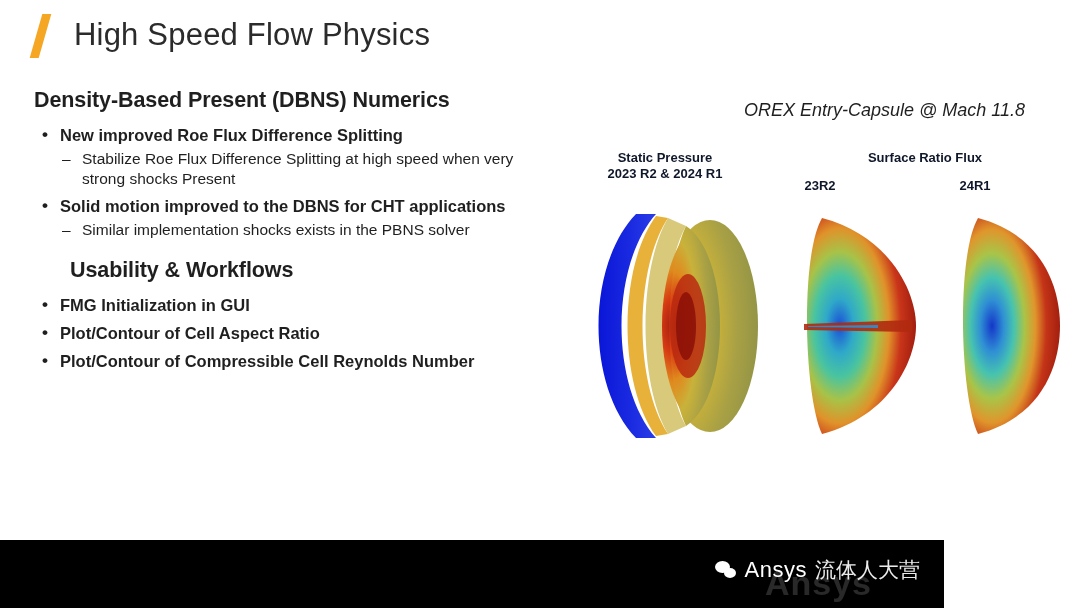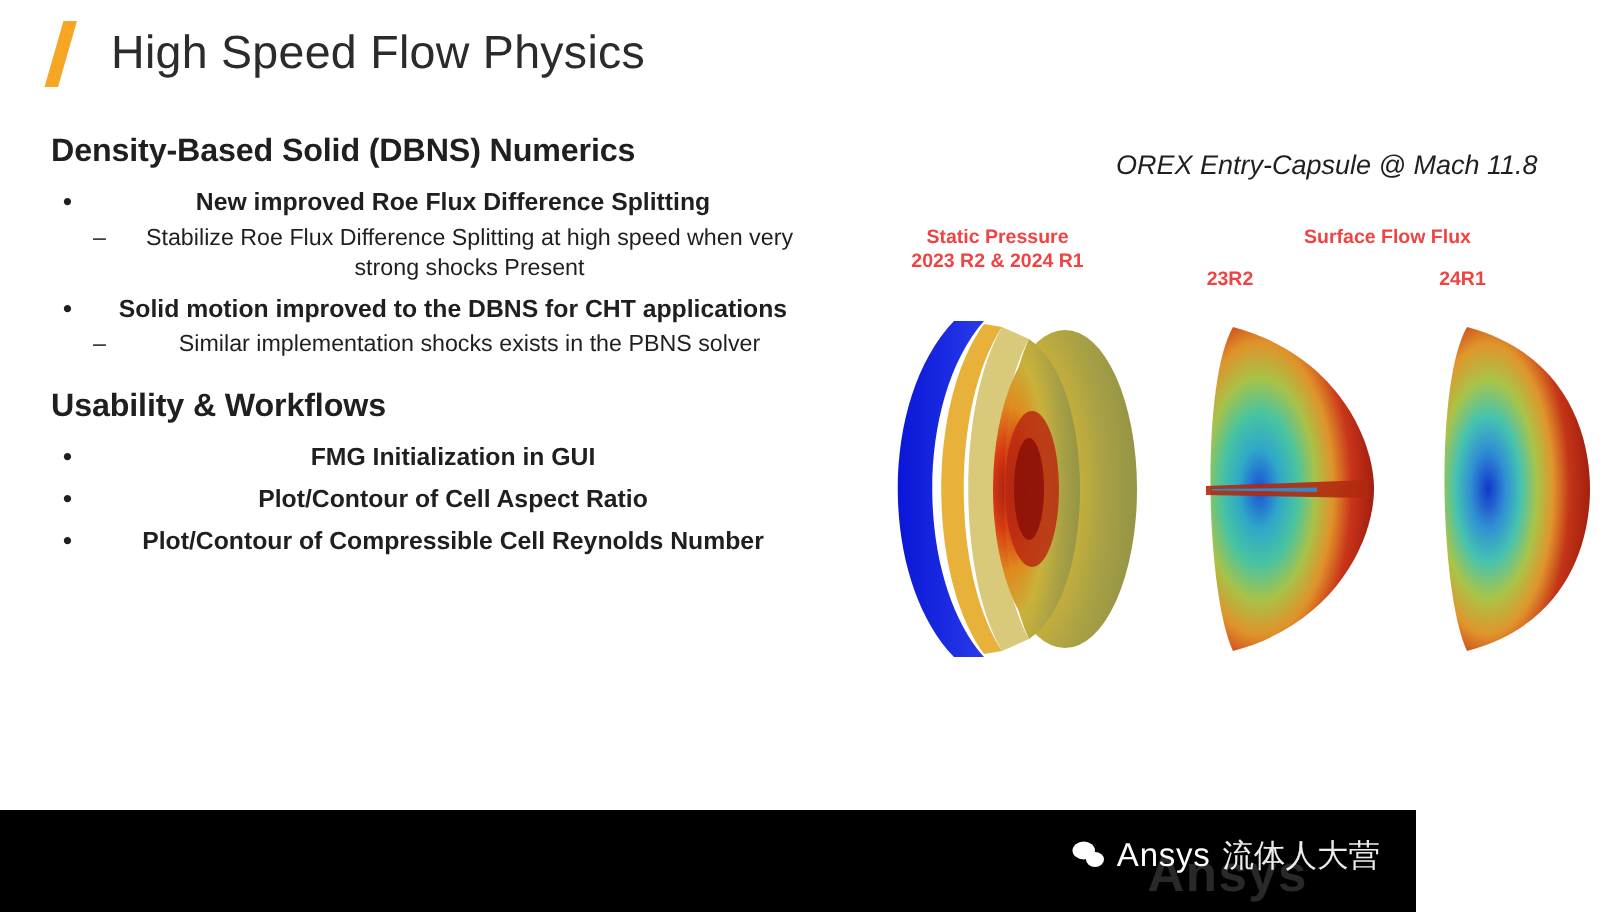--- a/index.html
+++ b/index.html
@@ -51,27 +51,26 @@
     left: 34px; top: 88px;
     width: 510px;
   }
   .heading {
     font-size: 21.5px;
     font-weight: bold;
     color: #1f1f1f;
     margin: 0 0 12px 0;
     letter-spacing: -0.1px;
   }
-  .heading.second { margin-top: 18px; }
+  .heading.second { margin-top: 18px; margin-left: 36px; }
 
   ul.lvl1 {
     list-style: none;
     margin: 0 0 0 0;
     padding: 0;
-    text-align: center;
   }
   ul.lvl1 > li {
     position: relative;
     padding-left: 26px;
     margin-bottom: 7px;
     font-size: 16.5px;
     font-weight: bold;
     color: #1f1f1f;
     line-height: 1.26;
   }
@@ -122,21 +121,21 @@
   .cap-row {
     position: absolute;
     top: 50px;
     width: 500px;
   }
   .cap {
     position: absolute;
     text-align: center;
     font-size: 13px;
     font-weight: bold;
-    color: #ef4444;
+    color: #0f172a;
     line-height: 1.25;
   }
   .cap-static { left: 10px; width: 190px; }
   .cap-heat   { left: 240px; width: 250px; }
   .cap-23r2   { left: 205px; width: 110px; top: 28px; }
   .cap-24r1   { left: 360px; width: 110px; top: 28px; }
 
   .figures {
     position: absolute;
     top: 96px; left: 0;
@@ -192,21 +191,21 @@
 
 <div class="slide">
 
   <div class="title-bar">
     <div class="title-accent"></div>
     <div class="title-text">High Speed Flow Physics</div>
   </div>
 
   <div class="left-col">
 
-    <h2 class="heading">Density-Based Solid (DBNS) Numerics</h2>
+    <h2 class="heading">Density-Based Present (DBNS) Numerics</h2>
 
     <ul class="lvl1">
       <li>
         <span>New improved Roe Flux Difference Splitting</span>
         <ul class="lvl2">
           <li>Stabilize Roe Flux Difference Splitting at high speed when very strong shocks Present</li>
         </ul>
       </li>
       <li>
         <span>Solid motion improved to the DBNS for CHT applications</span>
@@ -226,21 +225,21 @@
   </div>
 
   <div class="right-col">
     <div class="fig-title">OREX Entry-Capsule @ Mach 11.8</div>
 
     <div class="cap-row">
       <div class="cap cap-static">
         <div>Static Pressure</div>
         <div>2023 R2 &amp; 2024 R1</div>
       </div>
-      <div class="cap cap-heat">Surface Flow Flux</div>
+      <div class="cap cap-heat">Surface Ratio Flux</div>
       <div class="cap cap-23r2">23R2</div>
       <div class="cap cap-24r1">24R1</div>
     </div>
 
     <div class="figures">
       <svg width="500" height="260" viewBox="0 0 500 260">
         <defs>
           <linearGradient id="shockGrad" x1="0" y1="0" x2="1" y2="0">
             <stop offset="0%" stop-color="#0a16d8"></stop>
             <stop offset="55%" stop-color="#1a2ae0"></stop>

